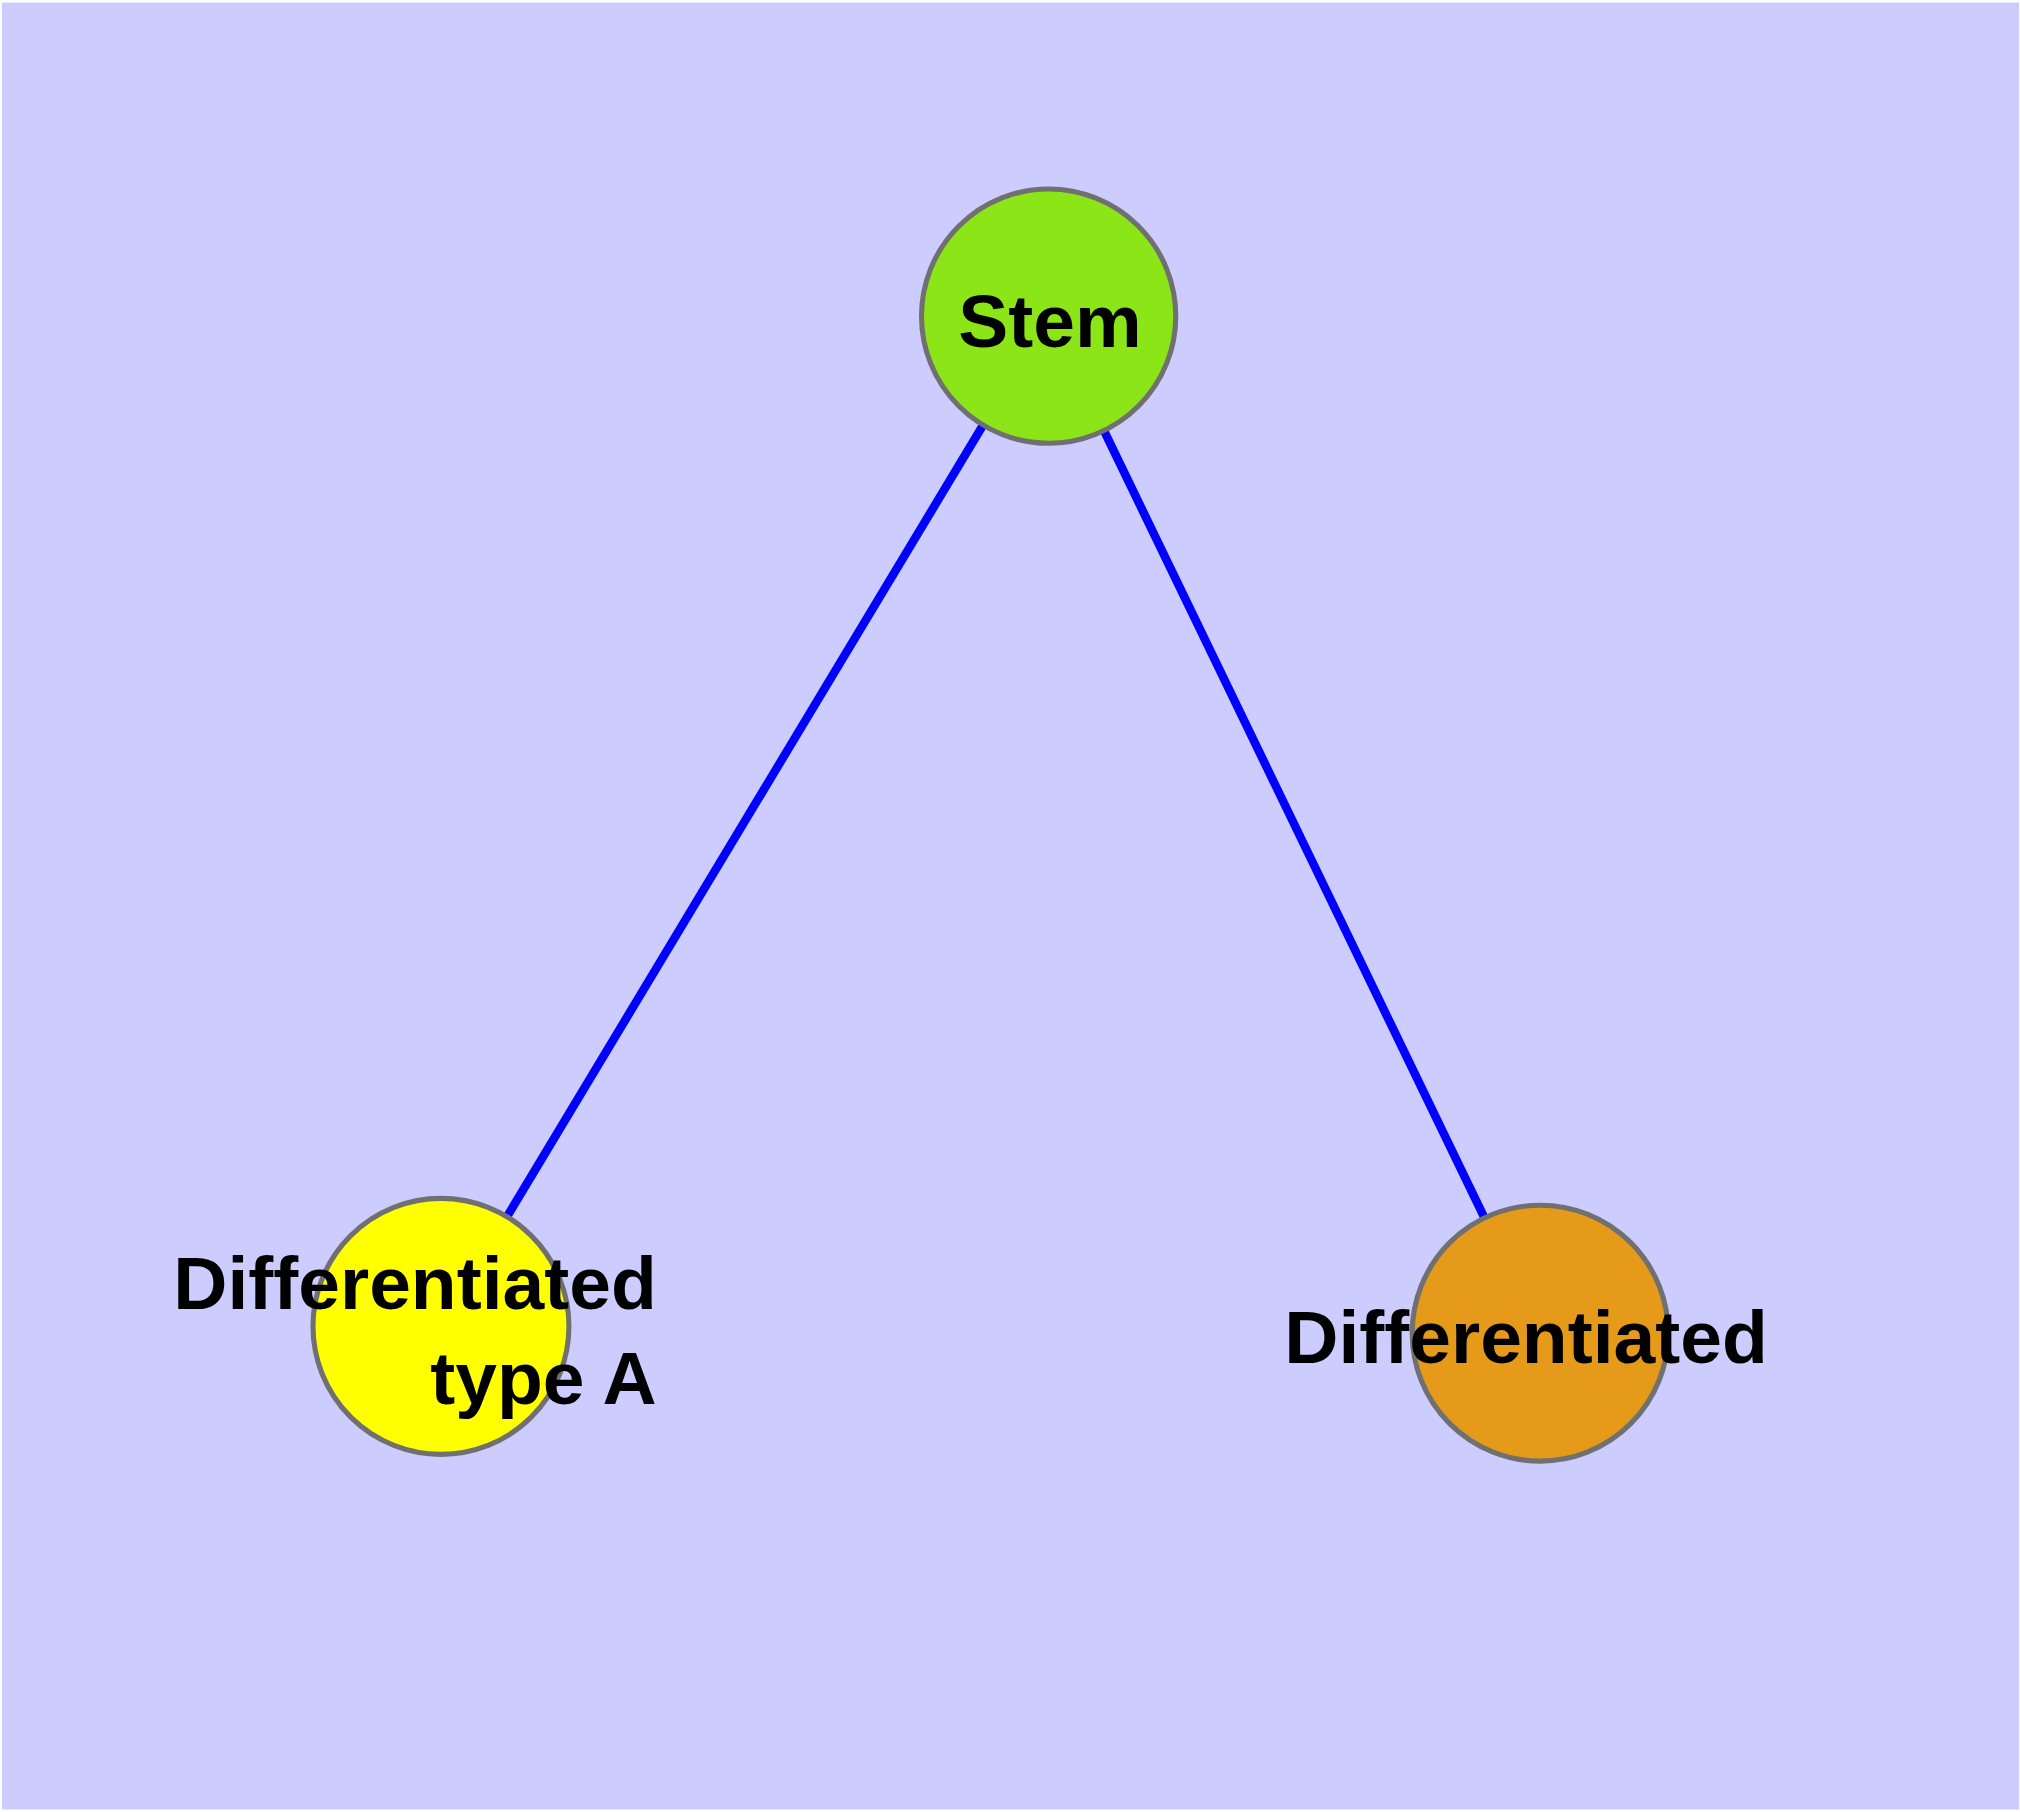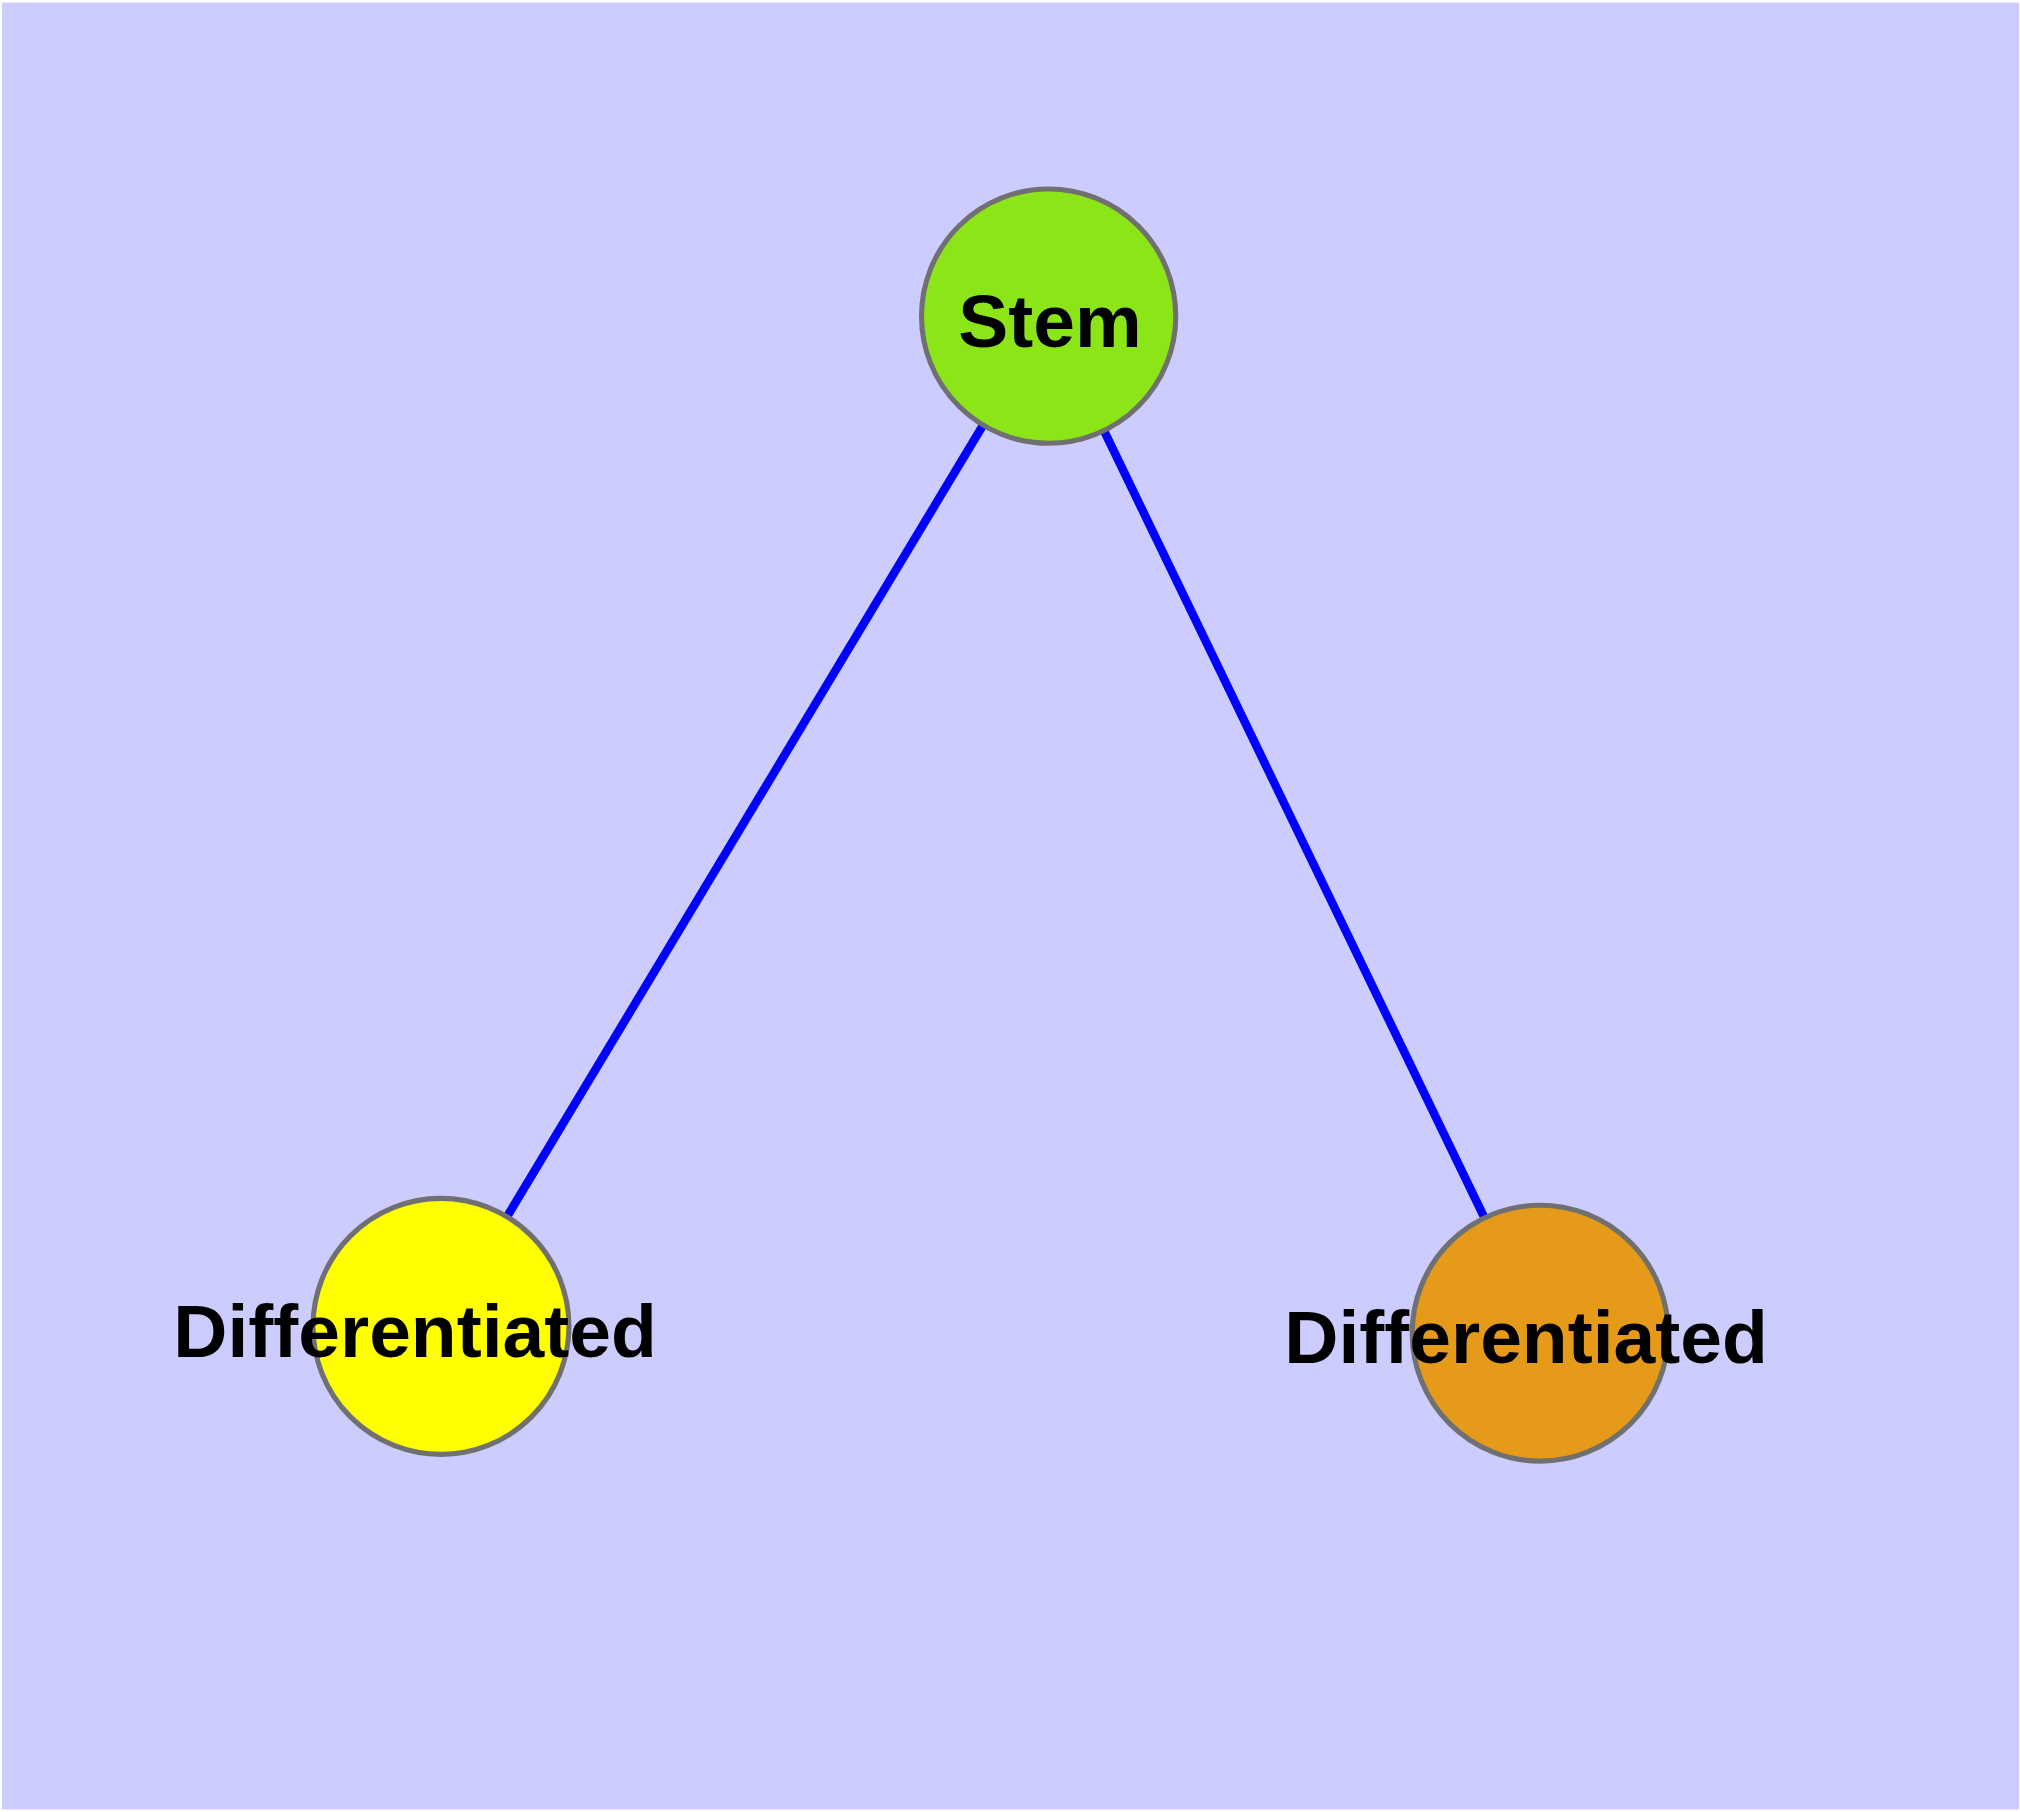--- a/index.html
+++ b/index.html
@@ -67,18 +67,19 @@
 
   <circle cx="520" cy="1565" r="151" class="node-circle" fill="#FFFF00"></circle>
 
   <circle cx="1817" cy="1573" r="151" class="node-circle" fill="#E69A1A"></circle>
 </svg>
 
 <div class="node-label" id="label-stem">Stem</div>
 
 <div class="node-label" id="label-type-a">
   <div>Differentiated</div>
+  <div>type A</div>
 </div>
 
 <div class="node-label" id="label-type-b">
   <div>Differentiated</div>
 </div>
 
 
 </body></html>

